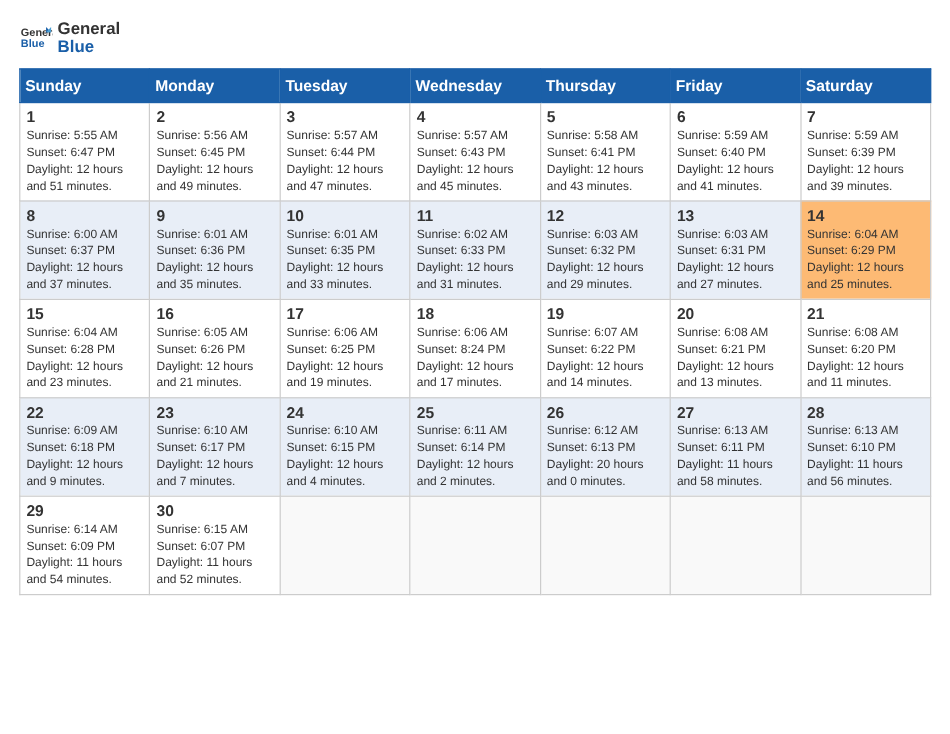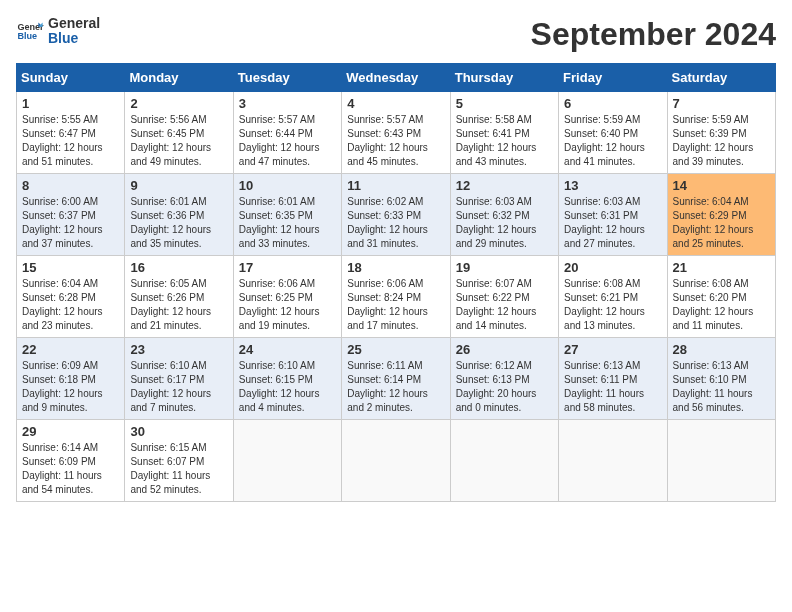--- a/index.html
+++ b/index.html
@@ -91,21 +91,20 @@
       <text x="2" y="32" font-size="13" font-weight="bold" fill="#1a5fa8" font-family="Arial">Blue</text>
       <polygon points="32,8 38,14 32,14" fill="#1a5fa8"></polygon>
       <polygon points="32,14 38,14 38,8" fill="#4a9fd4"></polygon>
     </svg>
     <div>
       <div style="font-size:14px;font-weight:bold;color:#333;line-height:1.1;">General</div>
       <div style="font-size:14px;font-weight:bold;color:#1a5fa8;line-height:1.1;">Blue</div>
     </div>
   </div>
   <div class="title-area">
-    <div class="main-title">September 2024</div>
   </div>
 </div>
 
 <table class="calendar">
   <thead>
     <tr>
       <th>Sunday</th>
       <th>Monday</th>
       <th>Tuesday</th>
       <th>Wednesday</th>

